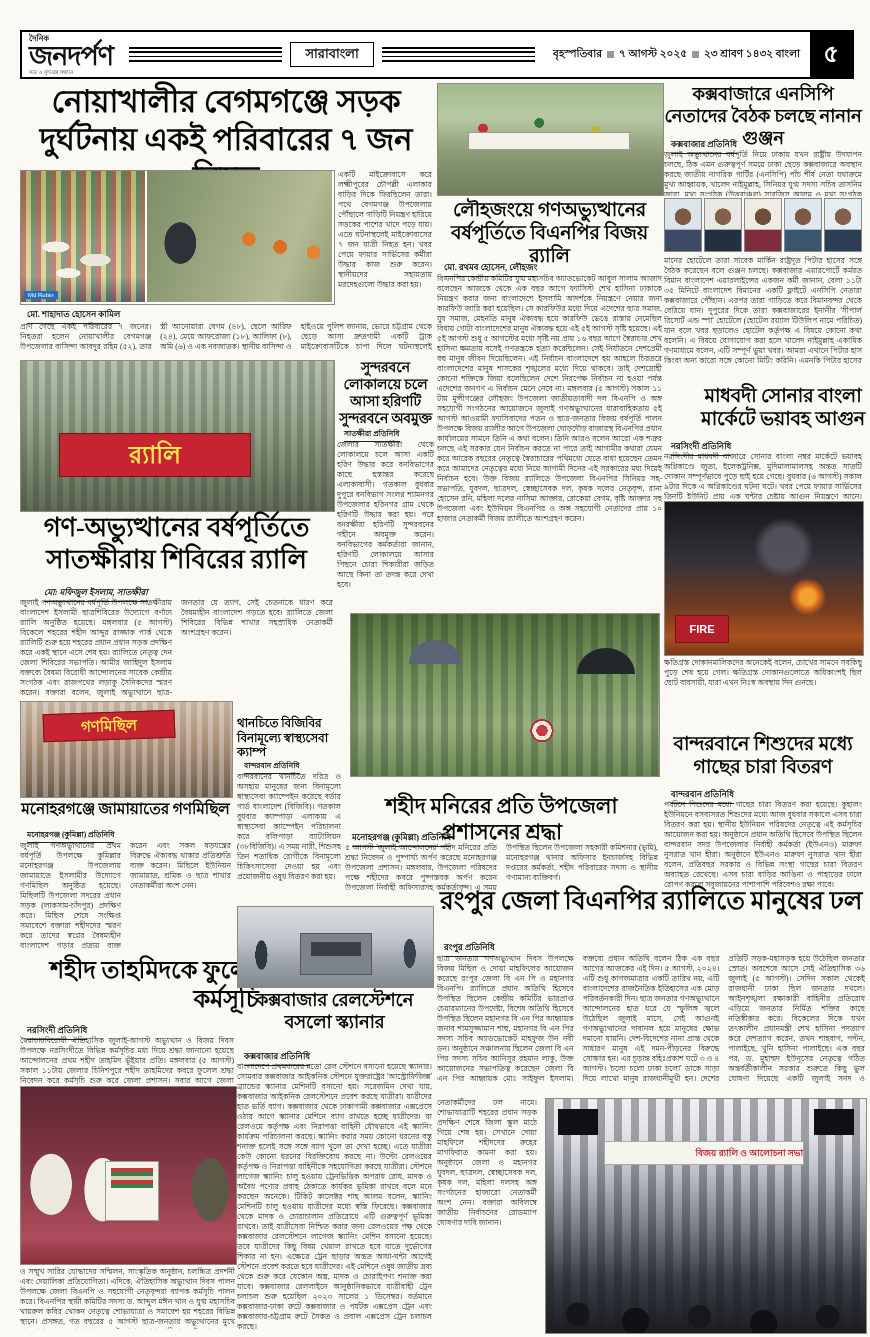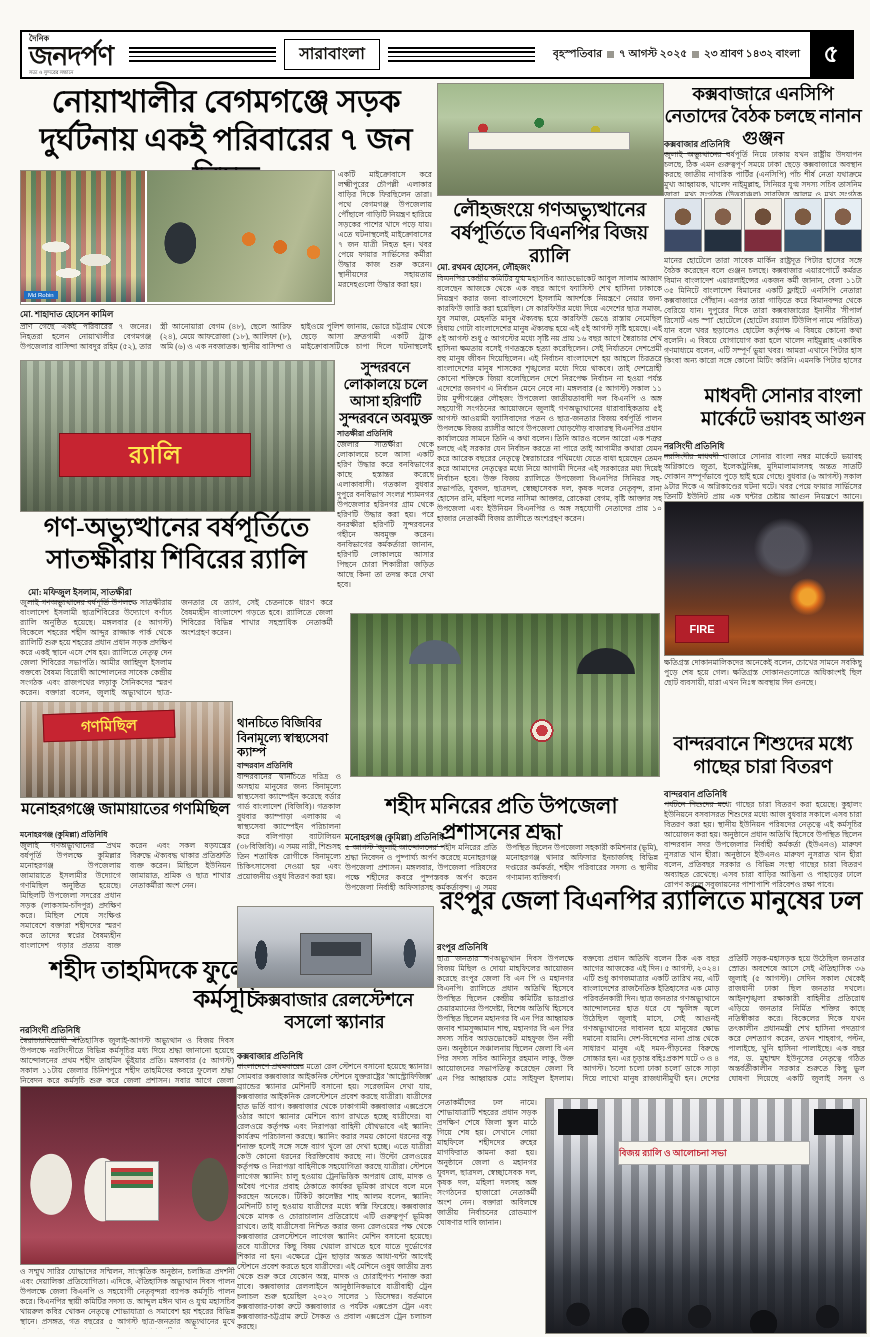--- a/index.html
+++ b/index.html
@@ -1,36 +1,36 @@
 <!DOCTYPE html>
 <html><head>
 <meta charset="utf-8">
 <style>
   html,body{margin:0;padding:0;background:#e9e7e0;}
   .page{position:relative;width:870px;height:1337px;margin:0 auto;background:#faf9f4;
         font-family:"Liberation Serif","DejaVu Serif",serif;color:#14120f;overflow:hidden;}
   .abs{position:absolute;}
   .hl{font-weight:bold;color:#060606;text-align:center;line-height:1.22;letter-spacing:-0.2px;}
-  .byline{font-size:8.5px;font-weight:bold;color:#111;}
+  .byline{font-size:8.5px;font-weight:bold;color:#111;margin-left:7px;}
   .byline span{border-bottom:1px solid #222;padding-bottom:1px;display:inline-block;}
   .bt{font-size:7.6px;line-height:1.32;text-align:justify;overflow:hidden;color:#201e1a;}
   .cols-2{column-count:2;column-gap:9px;column-fill:auto;}
   .cols-3{column-count:3;column-gap:9px;column-fill:auto;}
   .photo{position:absolute;border:1px solid #8d8b80;overflow:hidden;background:#b7b5a9;}
   .ov{position:absolute;}
   
   .masthead{position:absolute;left:20px;top:30px;width:830px;height:45px;border:2px solid #000;
             background:#fff;display:flex;align-items:center;}
   .logo-blk{padding:1px 8px 1px 7px;line-height:1;}
   .logo-daily{font-size:8px;font-weight:bold;}
   .logo-main{font-size:27px;font-weight:bold;letter-spacing:-1px;}
   .logo-tag{font-size:5px;color:#333;}
   .rules{flex:1;height:15px;margin:0 8px;
          background:repeating-linear-gradient(180deg,#000 0 1.6px,transparent 1.6px 4.4px);}
-  .section-lbl{font-size:16px;font-weight:bold;padding:1px 14px;border:1px solid #000;}
+  .section-lbl{font-size:13px;font-weight:bold;padding:1px 14px;border:1px solid #000;}
   .dateline{font-size:10.5px;font-weight:bold;white-space:nowrap;padding:0 10px;}
   .sq{display:inline-block;width:7px;height:7px;background:#9a9890;margin:0 5px;vertical-align:middle;}
   .pagenum{width:42px;height:45px;background:#000;color:#fff;display:flex;align-items:center;
            justify-content:center;font-size:24px;font-weight:bold;margin-left:auto;}
   .banner-red{background:#c62431;color:#ffe94e;font-weight:bold;text-align:center;
               border:1px solid #7e1018;}
   .portraits{position:absolute;display:flex;gap:2px;}
   .portrait{flex:1;border:1px solid #888;
      background:radial-gradient(circle at 50% 34%, #7d5b42 0 8px, rgba(0,0,0,0) 8.5px),
                 linear-gradient(180deg,#dde4ec 58%,#3c4a66 60%);}
@@ -92,21 +92,21 @@
   <div class="abs bt cols-3" style="left:20px;top:322px;width:412px;height:36px;">প্রাণ গেছে একই পরিবারের ৭ জনের। নিহতরা হলেন নোয়াখালীর বেগমগঞ্জ উপজেলার বাসিন্দা আবদুর রহিম (৫২), তার স্ত্রী আনোয়ারা বেগম (৪৮), ছেলে আরিফ (২৪), মেয়ে আফরোজা (১৮), আলিফা (৮), অমি (৬) ও এক নবজাতক। স্থানীয় বাসিন্দা ও হাইওয়ে পুলিশ জানায়, ভোরে চট্টগ্রাম থেকে ছেড়ে আসা দ্রুতগামী একটি ট্রাক মাইক্রোবাসটিকে চাপা দিলে ঘটনাস্থলেই ছয়জন নিহত হন, হাসপাতালে নেওয়ার পথে মারা যান আরও একজন। মরদেহগুলো ময়নাতদন্তের জন্য হাসপাতাল মর্গে পাঠানো হয়েছে। এ ঘটনায় ট্রাকটি জব্দ করা হলেও চালক ও সহকারী পলাতক রয়েছে।</div>
 
   <div class="photo" style="left:20px;top:360px;width:313px;height:150px;
        background:
          repeating-linear-gradient(90deg, rgba(40,50,40,.25) 0 6px, rgba(0,0,0,0) 6px 12px),
          linear-gradient(180deg,#b6c2ae 0%,#9aa58e 40%,#78836c 75%,#5f6a55 100%);">
     <div class="banner-red ov" style="left:38px;top:72px;width:190px;height:42px;font-size:24px;line-height:42px;">র‍্যালি</div>
   </div>
 
   <div class="abs hl" style="left:20px;top:512px;width:313px;height:72px;font-size:26px;">গণ-অভ্যুত্থানের বর্ষপূর্তিতে সাতক্ষীরায় শিবিরের র‍্যালি</div>
-  <div class="abs byline" style="left:28px;top:586px;">
+  <div class="abs byline" style="left:37px;top:586px;font-style:italic;">
     <span>মো: মফিজুল ইসলাম, সাতক্ষীরা</span>
   </div>
   <div class="abs bt cols-2" style="left:20px;top:598px;width:313px;height:101px;">জুলাই গণঅভ্যুত্থানের বর্ষপূর্তি উপলক্ষে সাতক্ষীরায় বাংলাদেশ ইসলামী ছাত্রশিবিরের উদ্যোগে বর্ণাঢ্য র‍্যালি অনুষ্ঠিত হয়েছে। মঙ্গলবার (৫ আগস্ট) বিকেলে শহরের শহীদ আব্দুর রাজ্জাক পার্ক থেকে র‍্যালিটি শুরু হয়ে শহরের প্রধান প্রধান সড়ক প্রদক্ষিণ করে একই স্থানে এসে শেষ হয়। র‍্যালিতে নেতৃত্ব দেন জেলা শিবিরের সভাপতি। আমীর জাহিদুল ইসলাম বক্তব্যে বৈষম্য বিরোধী আন্দোলনের সাবেক কেন্দ্রীয় সংগঠক এবং রাজপথের লড়াকু সৈনিকদের স্মরণ করেন। বক্তারা বলেন, জুলাই অভ্যুত্থানে ছাত্র-জনতার যে ত্যাগ, সেই চেতনাকে ধারণ করে বৈষম্যহীন বাংলাদেশ গড়তে হবে। র‍্যালিতে জেলা শিবিরের বিভিন্ন শাখার সহস্রাধিক নেতাকর্মী অংশগ্রহণ করেন।</div>
 
   <div class="abs hl" style="left:337px;top:359px;width:97px;height:64px;font-size:14px;">সুন্দরবনে লোকালয়ে চলে আসা হরিণটি সুন্দরবনে অবমুক্ত</div>
   <div class="abs byline" style="left:337px;top:428px;font-size:7.5px;">
     <span>সাতক্ষীরা প্রতিনিধি</span>
   </div>
   <div class="abs bt" style="left:337px;top:440px;width:97px;height:168px;">জেলার সাতক্ষীরা থেকে লোকালয়ে চলে আসা একটি হরিণ উদ্ধার করে বনবিভাগের কাছে হস্তান্তর করেছে এলাকাবাসী। গতকাল বুধবার দুপুরে বনবিভাগ সংলগ্ন শ্যামনগর উপজেলার হরিনগর গ্রাম থেকে হরিণটি উদ্ধার করা হয়। পরে বনরক্ষীরা হরিণটি সুন্দরবনের গহীনে অবমুক্ত করেন। বনবিভাগের কর্মকর্তারা জানান, হরিণটি লোকালয়ে আসার পিছনে চোরা শিকারীরা জড়িত আছে কিনা তা তদন্ত করে দেখা হবে।</div>
 
@@ -231,19 +231,19 @@
   <div class="abs bt" style="left:437px;top:1098px;width:100px;height:232px;">নেতাকর্মীদের ঢল নামে। শোভাযাত্রাটি শহরের প্রধান সড়ক প্রদক্ষিণ শেষে জিলা স্কুল মাঠে গিয়ে শেষ হয়। সেখানে দোয়া মাহফিলে শহীদদের রুহের মাগফিরাত কামনা করা হয়। অনুষ্ঠানে জেলা ও মহানগর যুবদল, ছাত্রদল, স্বেচ্ছাসেবক দল, কৃষক দল, মহিলা দলসহ অঙ্গ সংগঠনের হাজারো নেতাকর্মী অংশ নেন। বক্তারা অবিলম্বে জাতীয় নির্বাচনের রোডম্যাপ ঘোষণার দাবি জানান।</div>
   <div class="photo" style="left:545px;top:1098px;width:320px;height:234px;
        background:
          radial-gradient(circle 12px at 10% 92%, #15161a 0 95%, rgba(0,0,0,0) 100%),
          radial-gradient(circle 14px at 28% 95%, #101114 0 95%, rgba(0,0,0,0) 100%),
          radial-gradient(circle 12px at 48% 93%, #17181c 0 95%, rgba(0,0,0,0) 100%),
          radial-gradient(circle 14px at 68% 96%, #101114 0 95%, rgba(0,0,0,0) 100%),
          radial-gradient(circle 12px at 88% 93%, #15161a 0 95%, rgba(0,0,0,0) 100%),
          repeating-linear-gradient(90deg, rgba(25,28,34,.35) 0 8px, rgba(0,0,0,0) 8px 17px),
          linear-gradient(180deg,#efeff1 0%,#e0e1e5 16%,#bfc3ca 30%,#82868f 52%,#3c4048 76%,#1b1c21 100%);">
-    <div class="ov" style="left:72px;top:42px;width:190px;height:22px;background:#f6f4ec;border:1px solid #aaa;
-         color:#c22031;font-weight:bold;font-size:9px;text-align:left;line-height:22px;">বিজয় র‍্যালি ও আলোচনা সভা</div>
+    <div class="ov" style="left:58px;top:42px;width:190px;height:22px;background:#f6f4ec;border:1px solid #aaa;
+         color:#c22031;font-weight:bold;font-size:9px;text-align:right;line-height:22px;padding-left:8px;">বিজয় র‍্যালি ও আলোচনা সভা</div>
     <div class="ov" style="left:12px;top:10px;width:40px;height:26px;background:#0f1013;"></div>
     <div class="ov" style="right:12px;top:10px;width:40px;height:26px;background:#0f1013;"></div>
   </div>
 
 </div>
 
 </body></html>

